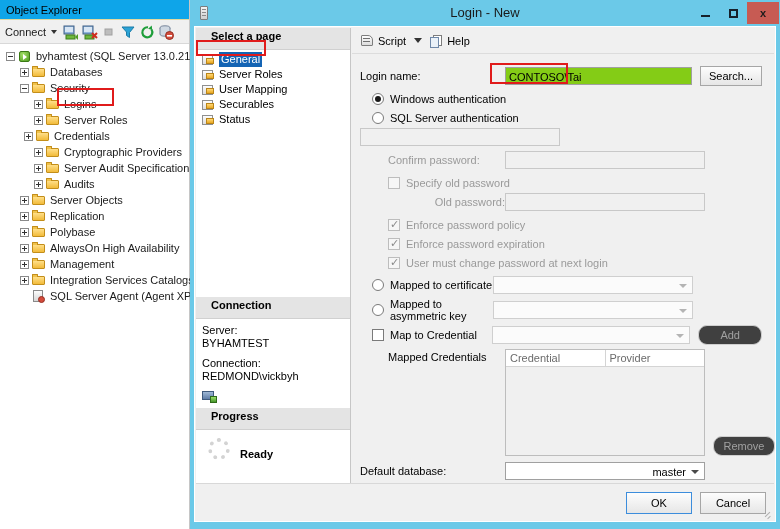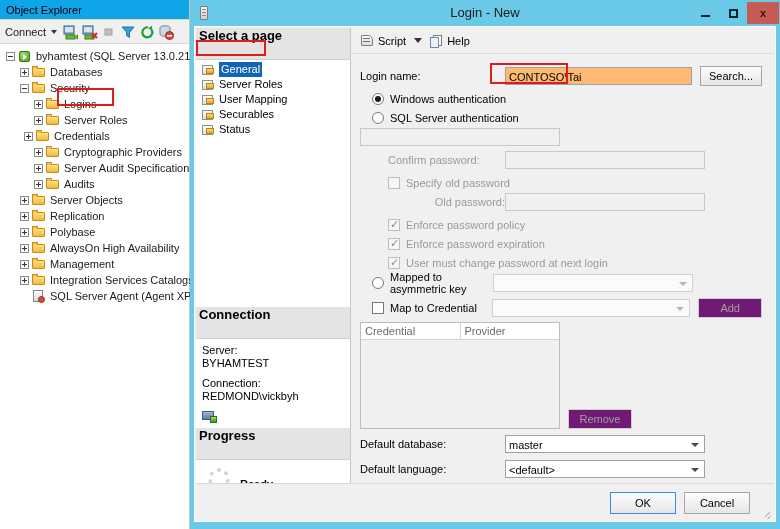--- a/index.html
+++ b/index.html
@@ -180,23 +180,23 @@
 
   
   .dlg-left {
     position: absolute; left: 1px; top: 1px; width: 155px; bottom: 38px;
     background: #ffffff;
     border-right: 1px solid #c6c6c6;
     box-sizing: border-box;
   }
   .sect-header {
     background: #e4e4e4;
-    height: 32px; line-height: 16px;
-    font-weight: bold; font-size: 13px;
-    padding-left: 3px;
+    height: 22px; line-height: 16px;
+    font-weight: bold; font-size: 11px;
+    padding-left: 15px;
     border-bottom: 1px solid #d0d0d0;
     color: #000;
     box-sizing: border-box;
   }
   .page-list { padding: 2px 0 0 4px; }
   .page-item {
     height: 15px; line-height: 15px;
     display: flex; align-items: center; font-size: 11px;
     position: relative; padding-left: 2px;
   }
@@ -281,21 +281,21 @@
   .form {
     position: absolute; left: 0; top: 27px; right: 0; bottom: 0;
     padding: 10px 12px 0 8px;
     box-sizing: border-box;
   }
   .frow { display: flex; align-items: center; height: 21px; margin-bottom: 3px; }
   .flabel { width: 145px; font-size: 11px; flex: 0 0 auto; }
   .flabel.dim { color: #9a9a9a; }
   .flabel.ind { padding-left: 28px; width: 117px; }
   .ftext {
-    height: 18px; border: 1px solid #a0a0a0; background: #fdba74;
+    height: 18px; border: 1px solid #a0a0a0; background: #84cc16;
     font-size: 11px; padding: 0 3px; line-height: 18px;
     box-sizing: border-box; color: #000;
   }
   .ftext.dis { background: #f0f0f0; border-color: #c8c8c8; }
   .fcombo {
     height: 18px; border: 1px solid #a0a0a0; background: #ffffff;
     font-size: 11px; padding: 0 18px 0 3px; line-height: 18px;
     box-sizing: border-box; position: relative; color: #000;
   }
   .fcombo.dis { background: #fbfbfb; border-color: #cfcfcf; }
@@ -306,21 +306,21 @@
     border-top: 4px solid #4a4a4a;
   }
   .fcombo.dis .arrow { border-top-color: #b4b4b4; }
   .btn {
     height: 20px; min-width: 62px; padding: 0 8px;
     background: linear-gradient(#fdfdfd,#e6e6e6);
     border: 1px solid #a6a6a6; font-size: 11px;
     display: flex; align-items: center; justify-content: center;
     box-sizing: border-box; cursor: default; color: #000;
   }
-  .btn.dis { color: #a0a0a0; background: #701a75; border-color: #cfcfcf; }
+  .btn.dis { color: #a0a0a0; background: #404040; border-color: #cfcfcf; border-radius: 9px; }
   .btn.primary { border: 1px solid #3c8ddc; }
 
   .radio-row { display: flex; align-items: center; height: 19px; padding-left: 12px;}
   .radio {
     width: 12px; height: 12px; border-radius: 50%;
     border: 1px solid #7a7a7a; background: #fff;
     margin-right: 6px; flex: 0 0 auto; position: relative; box-sizing: border-box;
   }
   .radio.checked::after {
     content: ""; position: absolute; left: 2px; top: 2px;
@@ -350,21 +350,21 @@
     border-right: 1px solid #d4d4d4; box-sizing: border-box;
   }
 
   .dlg-footer {
     position: absolute; left: 1px; right: 1px; bottom: 1px; height: 37px;
     background: #f0f0f0;
     border-top: 1px solid #d8d8d8;
     box-sizing: border-box;
   }
   .footer-btns {
-    position: absolute; right: 24px; top: 8px; display: flex; gap: 8px; padding-left: 42px;
+    position: absolute; right: 8px; top: 8px; display: flex; gap: 8px; padding-left: 42px;
   }
   .footer-btns .btn { min-width: 66px; height: 22px; }
   .resize-grip {
     position: absolute; right: 3px; bottom: 2px; width: 10px; height: 10px;
   }
   .resize-grip::before, .resize-grip::after {
     content: ""; position: absolute; background: #b0b0b0;
   }
   .resize-grip::before { right: 0; bottom: 3px; width: 7px; height: 1px; transform: rotate(-45deg); }
   .resize-grip::after { right: 0; bottom: 0px; width: 4px; height: 1px; transform: rotate(-45deg); }
@@ -627,51 +627,59 @@
           </div>
           <div class="chk-row">
             <span class="chk dis checked"></span>
             <span class="rlabel dim">Enforce password expiration</span>
           </div>
           <div class="chk-row">
             <span class="chk dis checked"></span>
             <span class="rlabel dim">User must change password at next login</span>
           </div>
 
+          <div class="frow" style="height:22px; margin-top:2px;">
+            <span class="radio-row" style="padding-left:12px; width:133px; box-sizing:border-box;">
+              <span class="radio"></span>
+              <span class="rlabel">Mapped to certificate</span>
+            </span>
+            <span class="fcombo dis" style="width:200px;"><span></span><span class="arrow"></span></span>
+          </div>
 
           <div class="frow" style="height:22px;">
             <span class="radio-row" style="padding-left:12px; width:133px; box-sizing:border-box;">
               <span class="radio"></span>
               <span class="rlabel">Mapped to asymmetric key</span>
             </span>
             <span class="fcombo dis" style="width:200px;"><span></span><span class="arrow"></span></span>
           </div>
 
           <div class="frow" style="height:22px;">
             <span class="chk-row" style="padding-left:12px; width:133px; box-sizing:border-box;">
               <span class="chk"></span>
               <span class="rlabel">Map to Credential</span>
             </span>
             <span class="fcombo dis" style="width:200px;"><span></span><span class="arrow"></span></span>
             <span class="btn dis" style="margin-left:8px; width:64px;">Add</span>
           </div>
 
           <div style="display:flex; align-items:flex-start; margin-top:2px;">
+            <span class="flabel" style="padding-left:28px; width:117px; padding-top:2px;">Mapped Credentials</span>
             <span class="grid" style="width:200px; height:107px;">
               <span class="grid-head">
                 <span class="gh" style="width:100px;">Credential</span>
                 <span class="gh" style="width:99px; border-right:none;">Provider</span>
               </span>
             </span>
             <span class="btn dis" style="margin-left:8px; width:64px; align-self:flex-end;">Remove</span>
           </div>
 
           <div class="frow" style="height:22px; margin-top:4px;">
             <span class="flabel">Default database:</span>
-            <span class="fcombo" style="width:200px;"><span>master</span><span class="arrow"></span></span>
+            <span class="fcombo" style="width:200px;text-align:right;"><span>master</span><span class="arrow"></span></span>
           </div>
           <div class="frow" style="height:22px;">
             <span class="flabel">Default language:</span>
             <span class="fcombo" style="width:200px;"><span>&lt;default&gt;</span><span class="arrow"></span></span>
           </div>
 
         </div>
       </div>
 
       <div class="dlg-footer">

